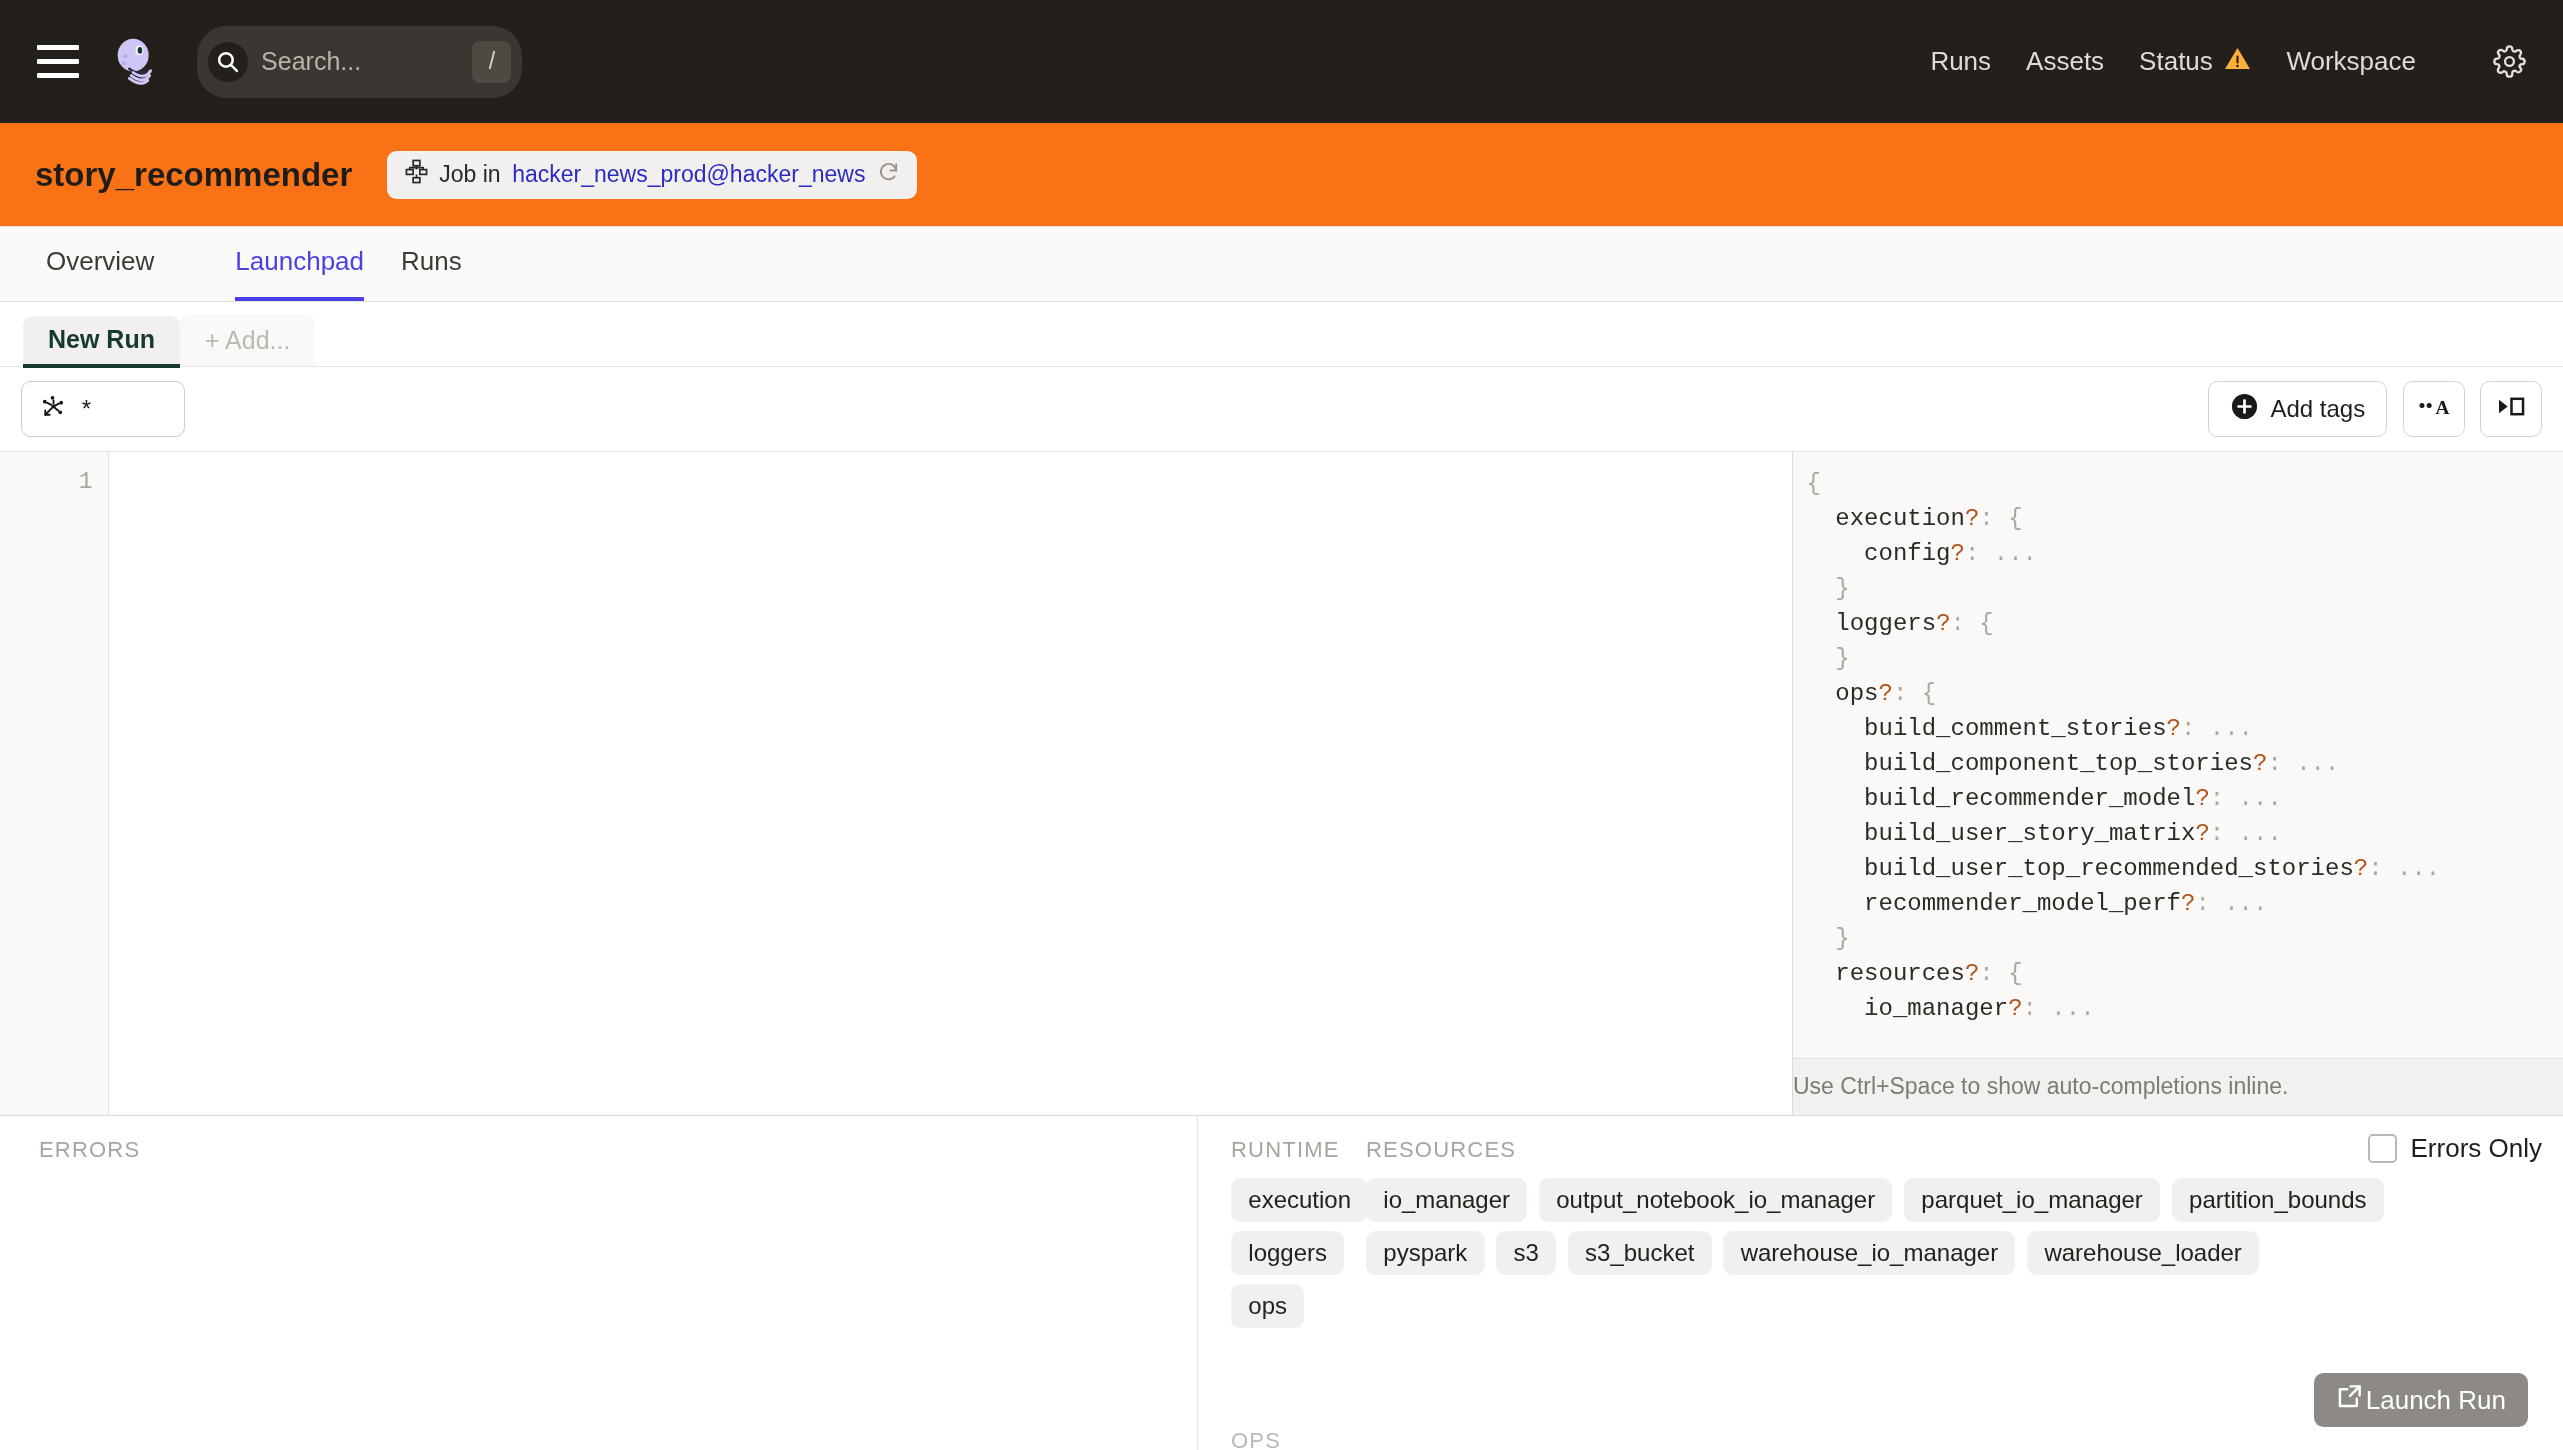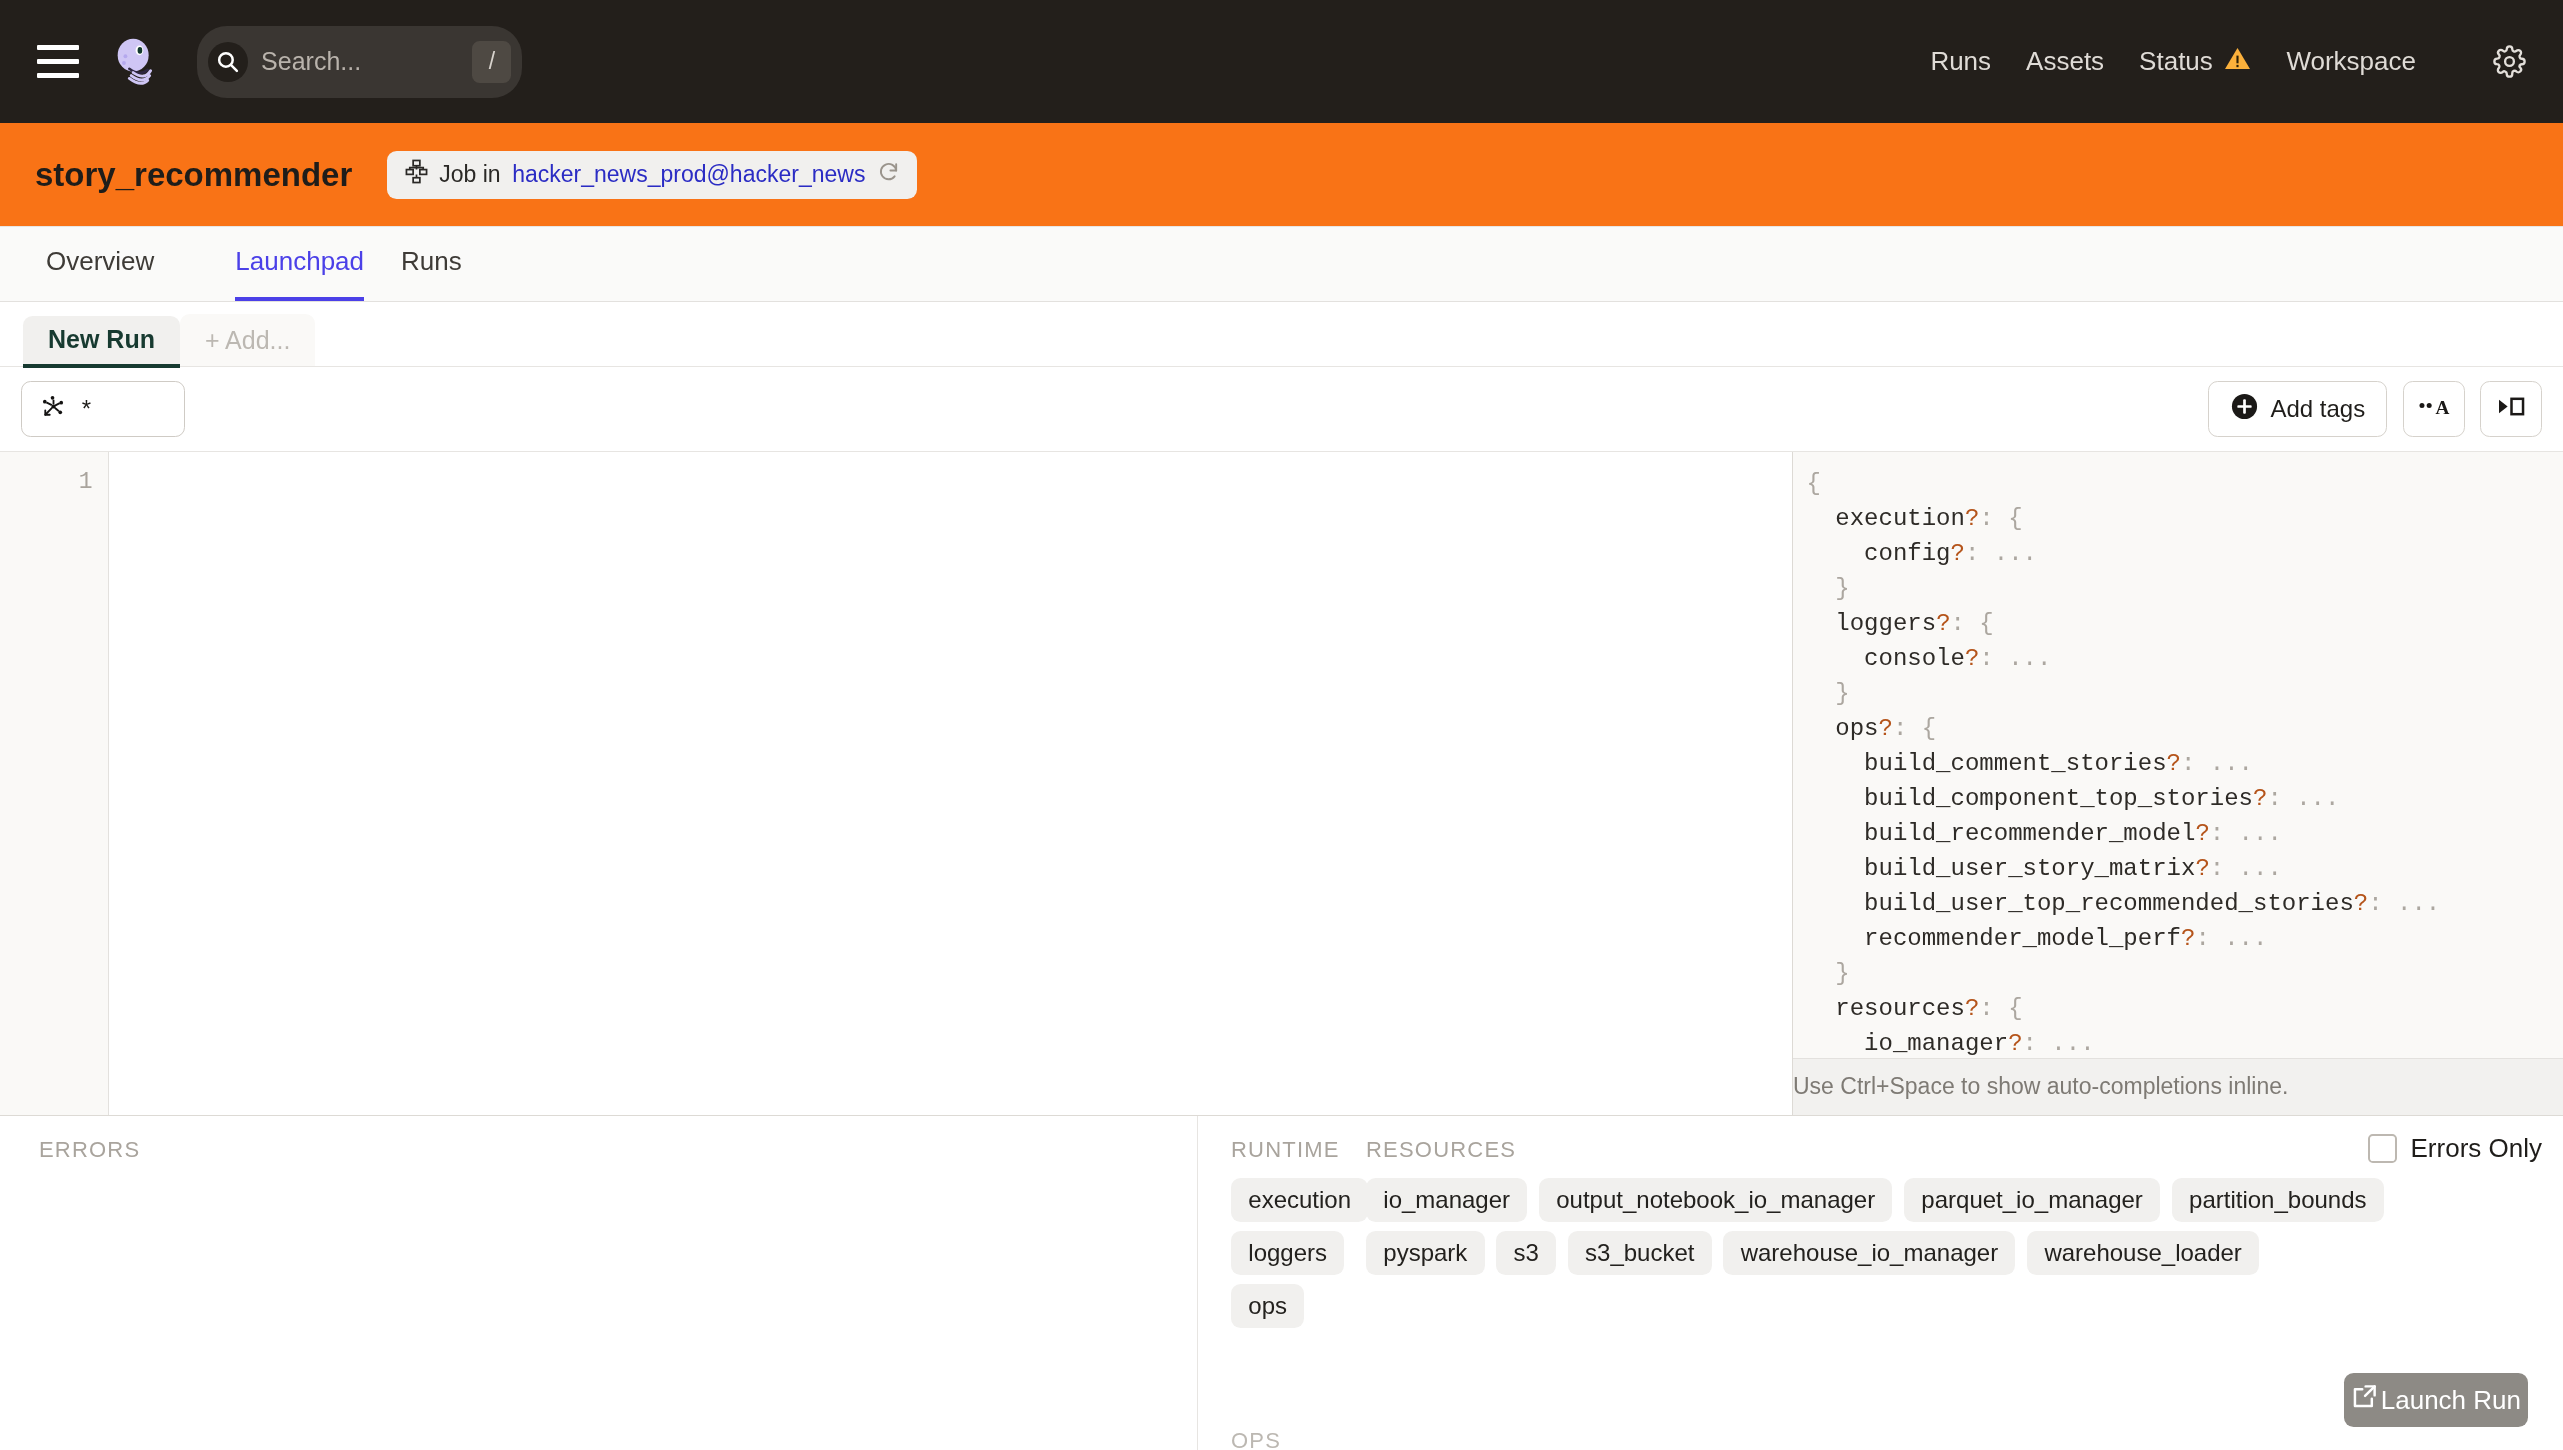--- a/index.html
+++ b/index.html
@@ -291,21 +291,21 @@
   #errors-only-label { font-size: 26px; color: #1F1D1A; white-space: nowrap; }
 
   #launch-run {
     position: absolute;
     right: 35px; bottom: 23px;
     background: #8D8A85;
     color: #fff;
     border-radius: 9.6px;
     height: 54px;
     display: flex; align-items: center; gap: 3px;
-    padding: 0 7px;
+    padding: 0 22px;
     font-size: 26px;
     cursor: not-allowed;
     white-space: nowrap;
   }
   #ops-label-bottom {
     position: absolute;
     left: 33px; bottom: -3.9px;
     font-size: 22px; color: #BCB8B2; letter-spacing: 1.2px;
   }
 </style>
@@ -477,21 +477,20 @@
   </div>
   <div id="code-input"></div>
 
   <div id="completion-panel">
     <div id="completion-code">
         <div class="c-line"><span class="c-brace">{</span></div>
         <div class="c-line"><span class="c-key">  execution</span><span class="c-q">?</span><span class="c-punct">: </span><span class="c-brace">{</span></div>
         <div class="c-line"><span class="c-key">    config</span><span class="c-q">?</span><span class="c-punct">: </span><span class="c-dots">...</span></div>
         <div class="c-line"><span class="c-brace">  }</span></div>
         <div class="c-line"><span class="c-key">  loggers</span><span class="c-q">?</span><span class="c-punct">: </span><span class="c-brace">{</span></div>
-        <div class="c-line"><span class="c-key">    console</span><span class="c-q">?</span><span class="c-punct">: </span><span class="c-dots">...</span></div>
         <div class="c-line"><span class="c-brace">  }</span></div>
         <div class="c-line"><span class="c-key">  ops</span><span class="c-q">?</span><span class="c-punct">: </span><span class="c-brace">{</span></div>
         <div class="c-line"><span class="c-key">    build_comment_stories</span><span class="c-q">?</span><span class="c-punct">: </span><span class="c-dots">...</span></div>
         <div class="c-line"><span class="c-key">    build_component_top_stories</span><span class="c-q">?</span><span class="c-punct">: </span><span class="c-dots">...</span></div>
         <div class="c-line"><span class="c-key">    build_recommender_model</span><span class="c-q">?</span><span class="c-punct">: </span><span class="c-dots">...</span></div>
         <div class="c-line"><span class="c-key">    build_user_story_matrix</span><span class="c-q">?</span><span class="c-punct">: </span><span class="c-dots">...</span></div>
         <div class="c-line"><span class="c-key">    build_user_top_recommended_stories</span><span class="c-q">?</span><span class="c-punct">: </span><span class="c-dots">...</span></div>
         <div class="c-line"><span class="c-key">    recommender_model_perf</span><span class="c-q">?</span><span class="c-punct">: </span><span class="c-dots">...</span></div>
         <div class="c-line"><span class="c-brace">  }</span></div>
         <div class="c-line"><span class="c-key">  resources</span><span class="c-q">?</span><span class="c-punct">: </span><span class="c-brace">{</span></div>

